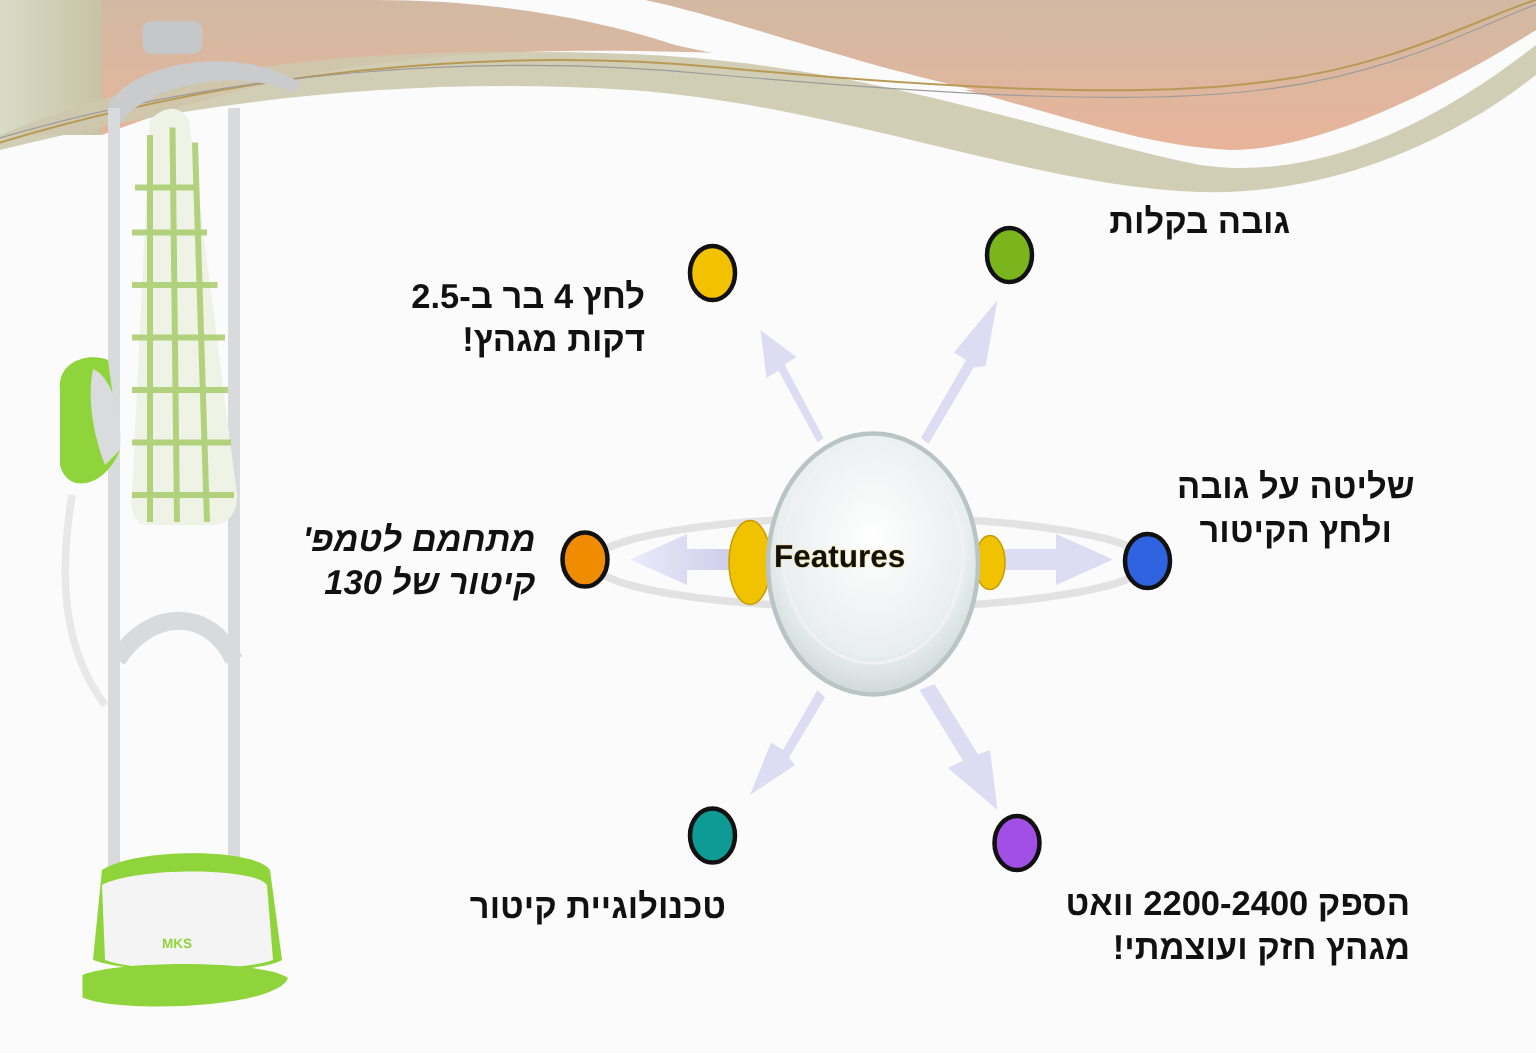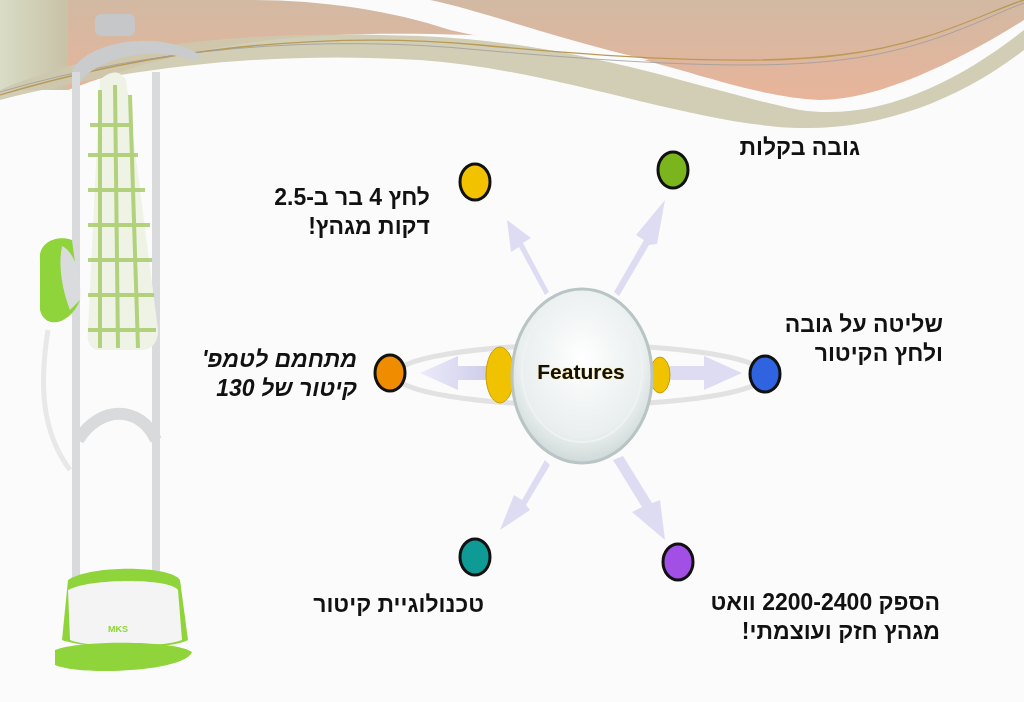--- a/index.html
+++ b/index.html
@@ -8,21 +8,21 @@
     background:#fbfbfb;
     font-family: "Liberation Sans", "DejaVu Sans", sans-serif;
   }
   .bg-svg { position:absolute; left:0; top:0; width:1024px; height:702px; }
   .feature-text {
     position:absolute; direction:rtl; text-align:right;
     font-weight:bold; font-size:23px; line-height:29px; color:#111;
     white-space:nowrap;
   }
   .center-label {
-    position:absolute; left:516px; top:360px; width:130px; text-align:center;
+    position:absolute; left:516px; top:360px; width:130px; text-align:left;
     font-weight:bold; font-size:21px; color:#111;
     text-shadow: 0 0 1px #e8b800;
   }
 </style>
 </head>
 <body>
 
 <svg class="bg-svg" viewBox="0 0 1024 702">
   <defs>
     <linearGradient id="peach" x1="0" y1="0" x2="0" y2="1">
@@ -127,21 +127,21 @@
 
 <div class="feature-text" style="right:594px; top:144px;margin-top:39px;">
   <div>לחץ 4 בר ב-2.5</div>
   <div>דקות מגהץ!</div>
 </div>
 
 <div class="feature-text" style="right:164px; top:133px;">
   <div>גובה בקלות</div>
 </div>
 
-<div class="feature-text" style="right:81px; top:310px;">
+<div class="feature-text" style="right:81px; top:310px;text-align:center;">
   <div>שליטה על גובה</div>
   <div>ולחץ הקיטור</div>
 </div>
 
 <div class="feature-text" style="right:667px; top:345px;font-style:italic;">
   <div>מתחמם לטמפ'</div>
   <div>קיטור של 130</div>
 </div>
 
 <div class="feature-text" style="right:540px; top:590px;">

